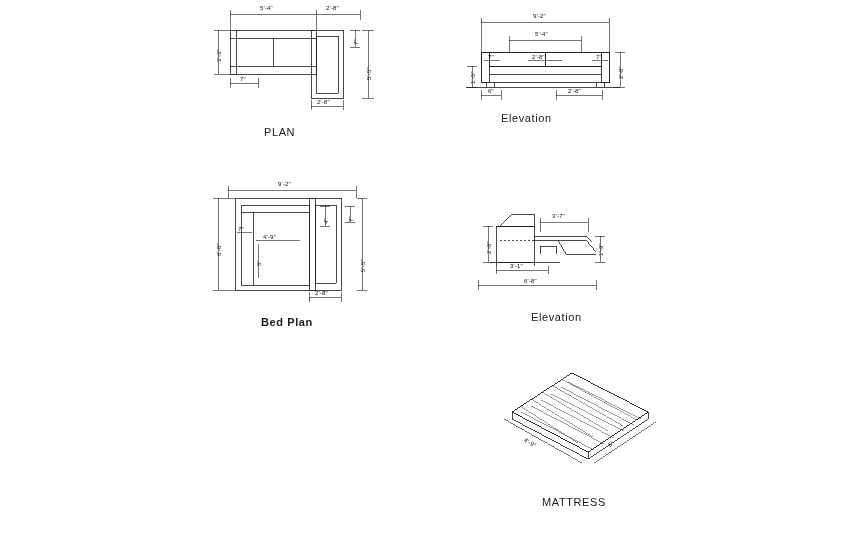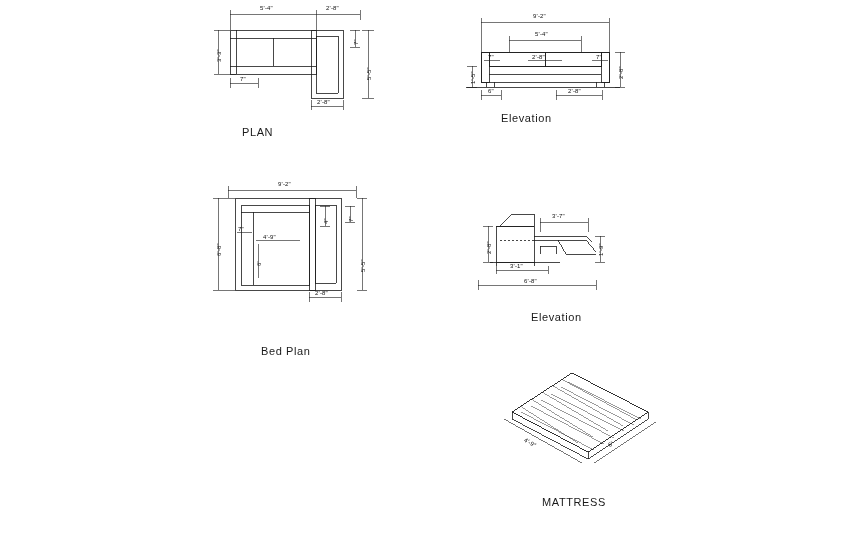--- a/index.html
+++ b/index.html
@@ -285,21 +285,21 @@
     </g>
   </svg>
 
   <div class="dimtxt" style="left:260px; top:5px;">5'-4"</div>
   <div class="dimtxt" style="left:326px; top:5px;">2'-8"</div>
   <div class="dimtxt rot" style="left:216px; top:62px;">3'-3"</div>
   <div class="dimtxt rot" style="left:353px; top:45px;">7"</div>
   <div class="dimtxt rot" style="left:366px; top:80px;">5'-5"</div>
   <div class="dimtxt" style="left:240px; top:76px;">7"</div>
   <div class="dimtxt" style="left:317px; top:99px;">2'-8"</div>
-  <div class="cap" style="left:242px; top:126px;text-align:center;">PLAN</div>
+  <div class="cap" style="left:264px; top:126px;text-align:center;">PLAN</div>
 
   <div class="dimtxt" style="left:533px; top:13px;">9'-2"</div>
   <div class="dimtxt" style="left:535px; top:31px;">5'-4"</div>
   <div class="dimtxt" style="left:488px; top:54px;">7"</div>
   <div class="dimtxt" style="left:532px; top:54px;">2'-8"</div>
   <div class="dimtxt" style="left:596px; top:54px;">7"</div>
   <div class="dimtxt rot" style="left:470px; top:84px;">1'-5"</div>
   <div class="dimtxt rot" style="left:618px; top:79px;">2'-8"</div>
   <div class="dimtxt" style="left:488px; top:88px;">6"</div>
   <div class="dimtxt" style="left:568px; top:88px;">2'-8"</div>
@@ -307,21 +307,21 @@
 
   <div class="dimtxt" style="left:278px; top:181px;">9'-2"</div>
   <div class="dimtxt rot" style="left:216px; top:256px;">6'-8"</div>
   <div class="dimtxt" style="left:238px; top:226px;">7"</div>
   <div class="dimtxt" style="left:263px; top:234px;">4'-9"</div>
   <div class="dimtxt rot" style="left:256px; top:266px;">6'</div>
   <div class="dimtxt rot" style="left:323px; top:224px;">4"</div>
   <div class="dimtxt rot" style="left:348px; top:222px;">7"</div>
   <div class="dimtxt rot" style="left:360px; top:272px;">5'-5"</div>
   <div class="dimtxt" style="left:315px; top:290px;">2'-8"</div>
-  <div class="cap" style="left:261px; top:345px;">Bed Plan</div>
+  <div class="cap" style="left:261px; top:316px;font-weight:bold;">Bed Plan</div>
 
   <div class="dimtxt" style="left:552px; top:213px;">3'-7"</div>
   <div class="dimtxt rot" style="left:486px; top:254px;">2'-8"</div>
   <div class="dimtxt rot" style="left:598px; top:256px;">1'-9"</div>
   <div class="dimtxt" style="left:510px; top:263px;">3'-1"</div>
   <div class="dimtxt" style="left:524px; top:278px;">6'-8"</div>
   <div class="cap" style="left:531px; top:311px;">Elevation</div>
 
   <div class="dimtxt" style="left:526px; top:437px; transform-origin:0 0; transform:rotate(29deg);">4'-9"</div>
   <div class="dimtxt" style="left:607px; top:443px; transform-origin:0 0; transform:rotate(-33deg);">6'</div>

